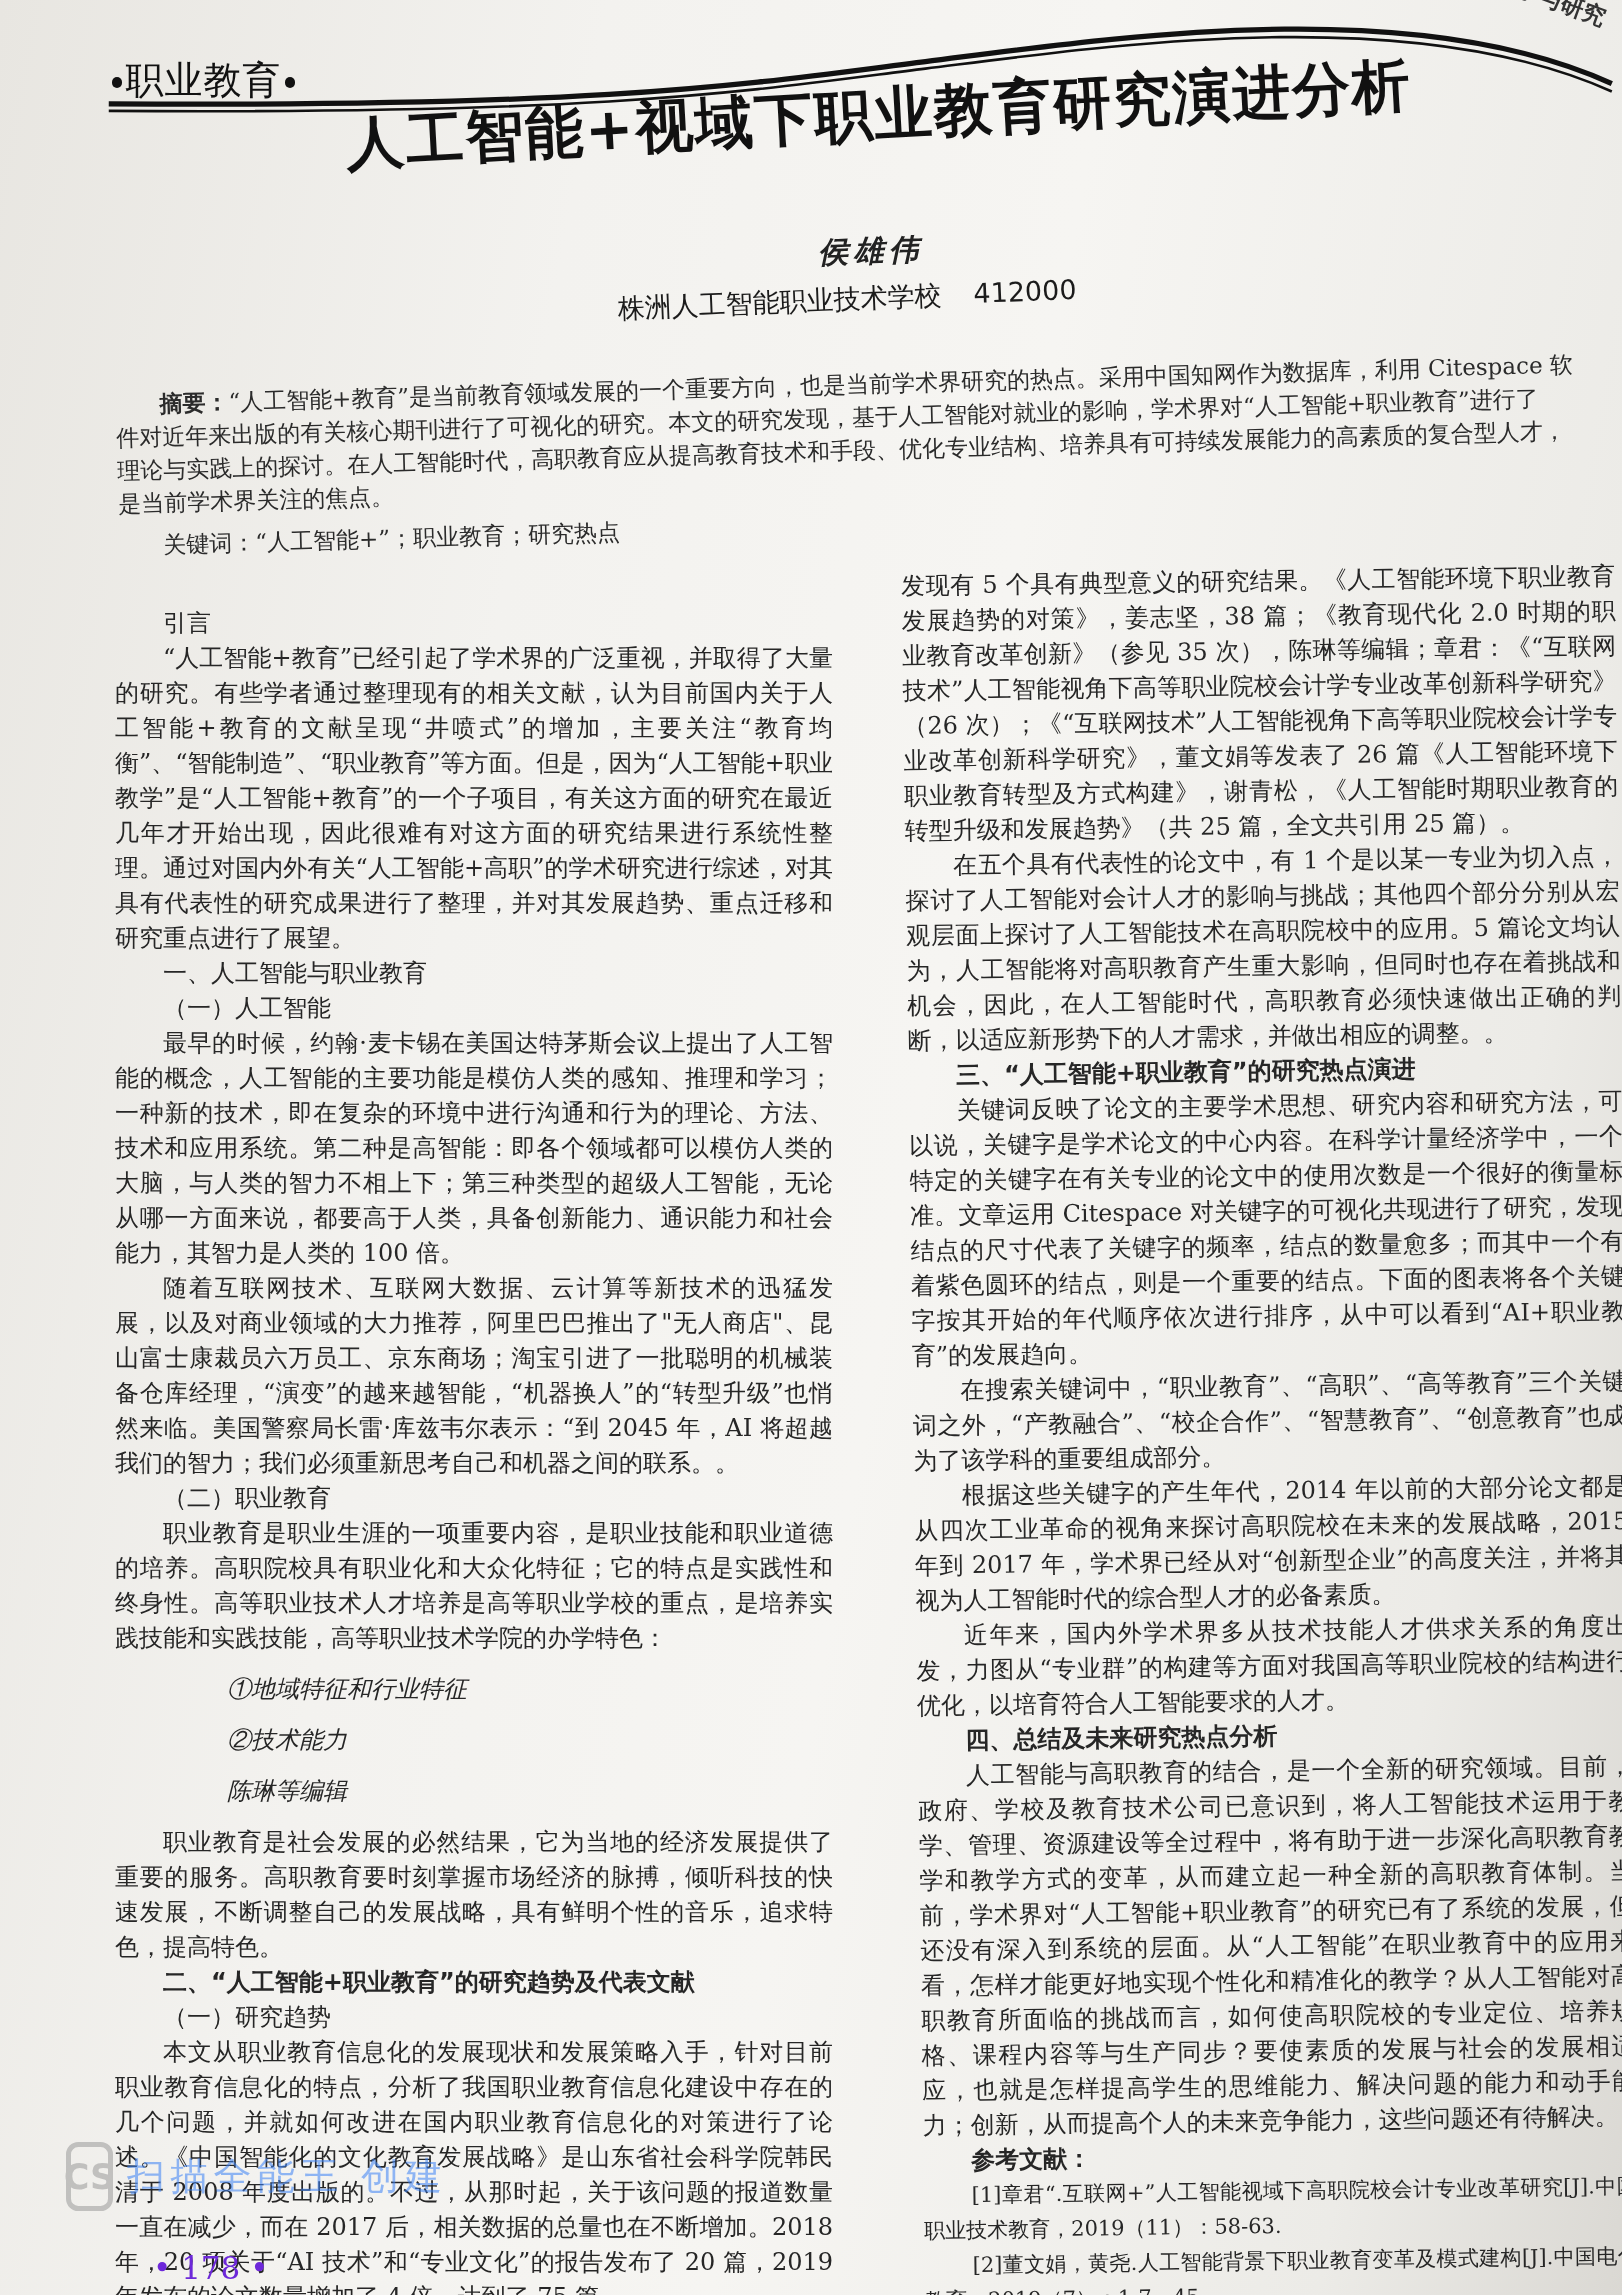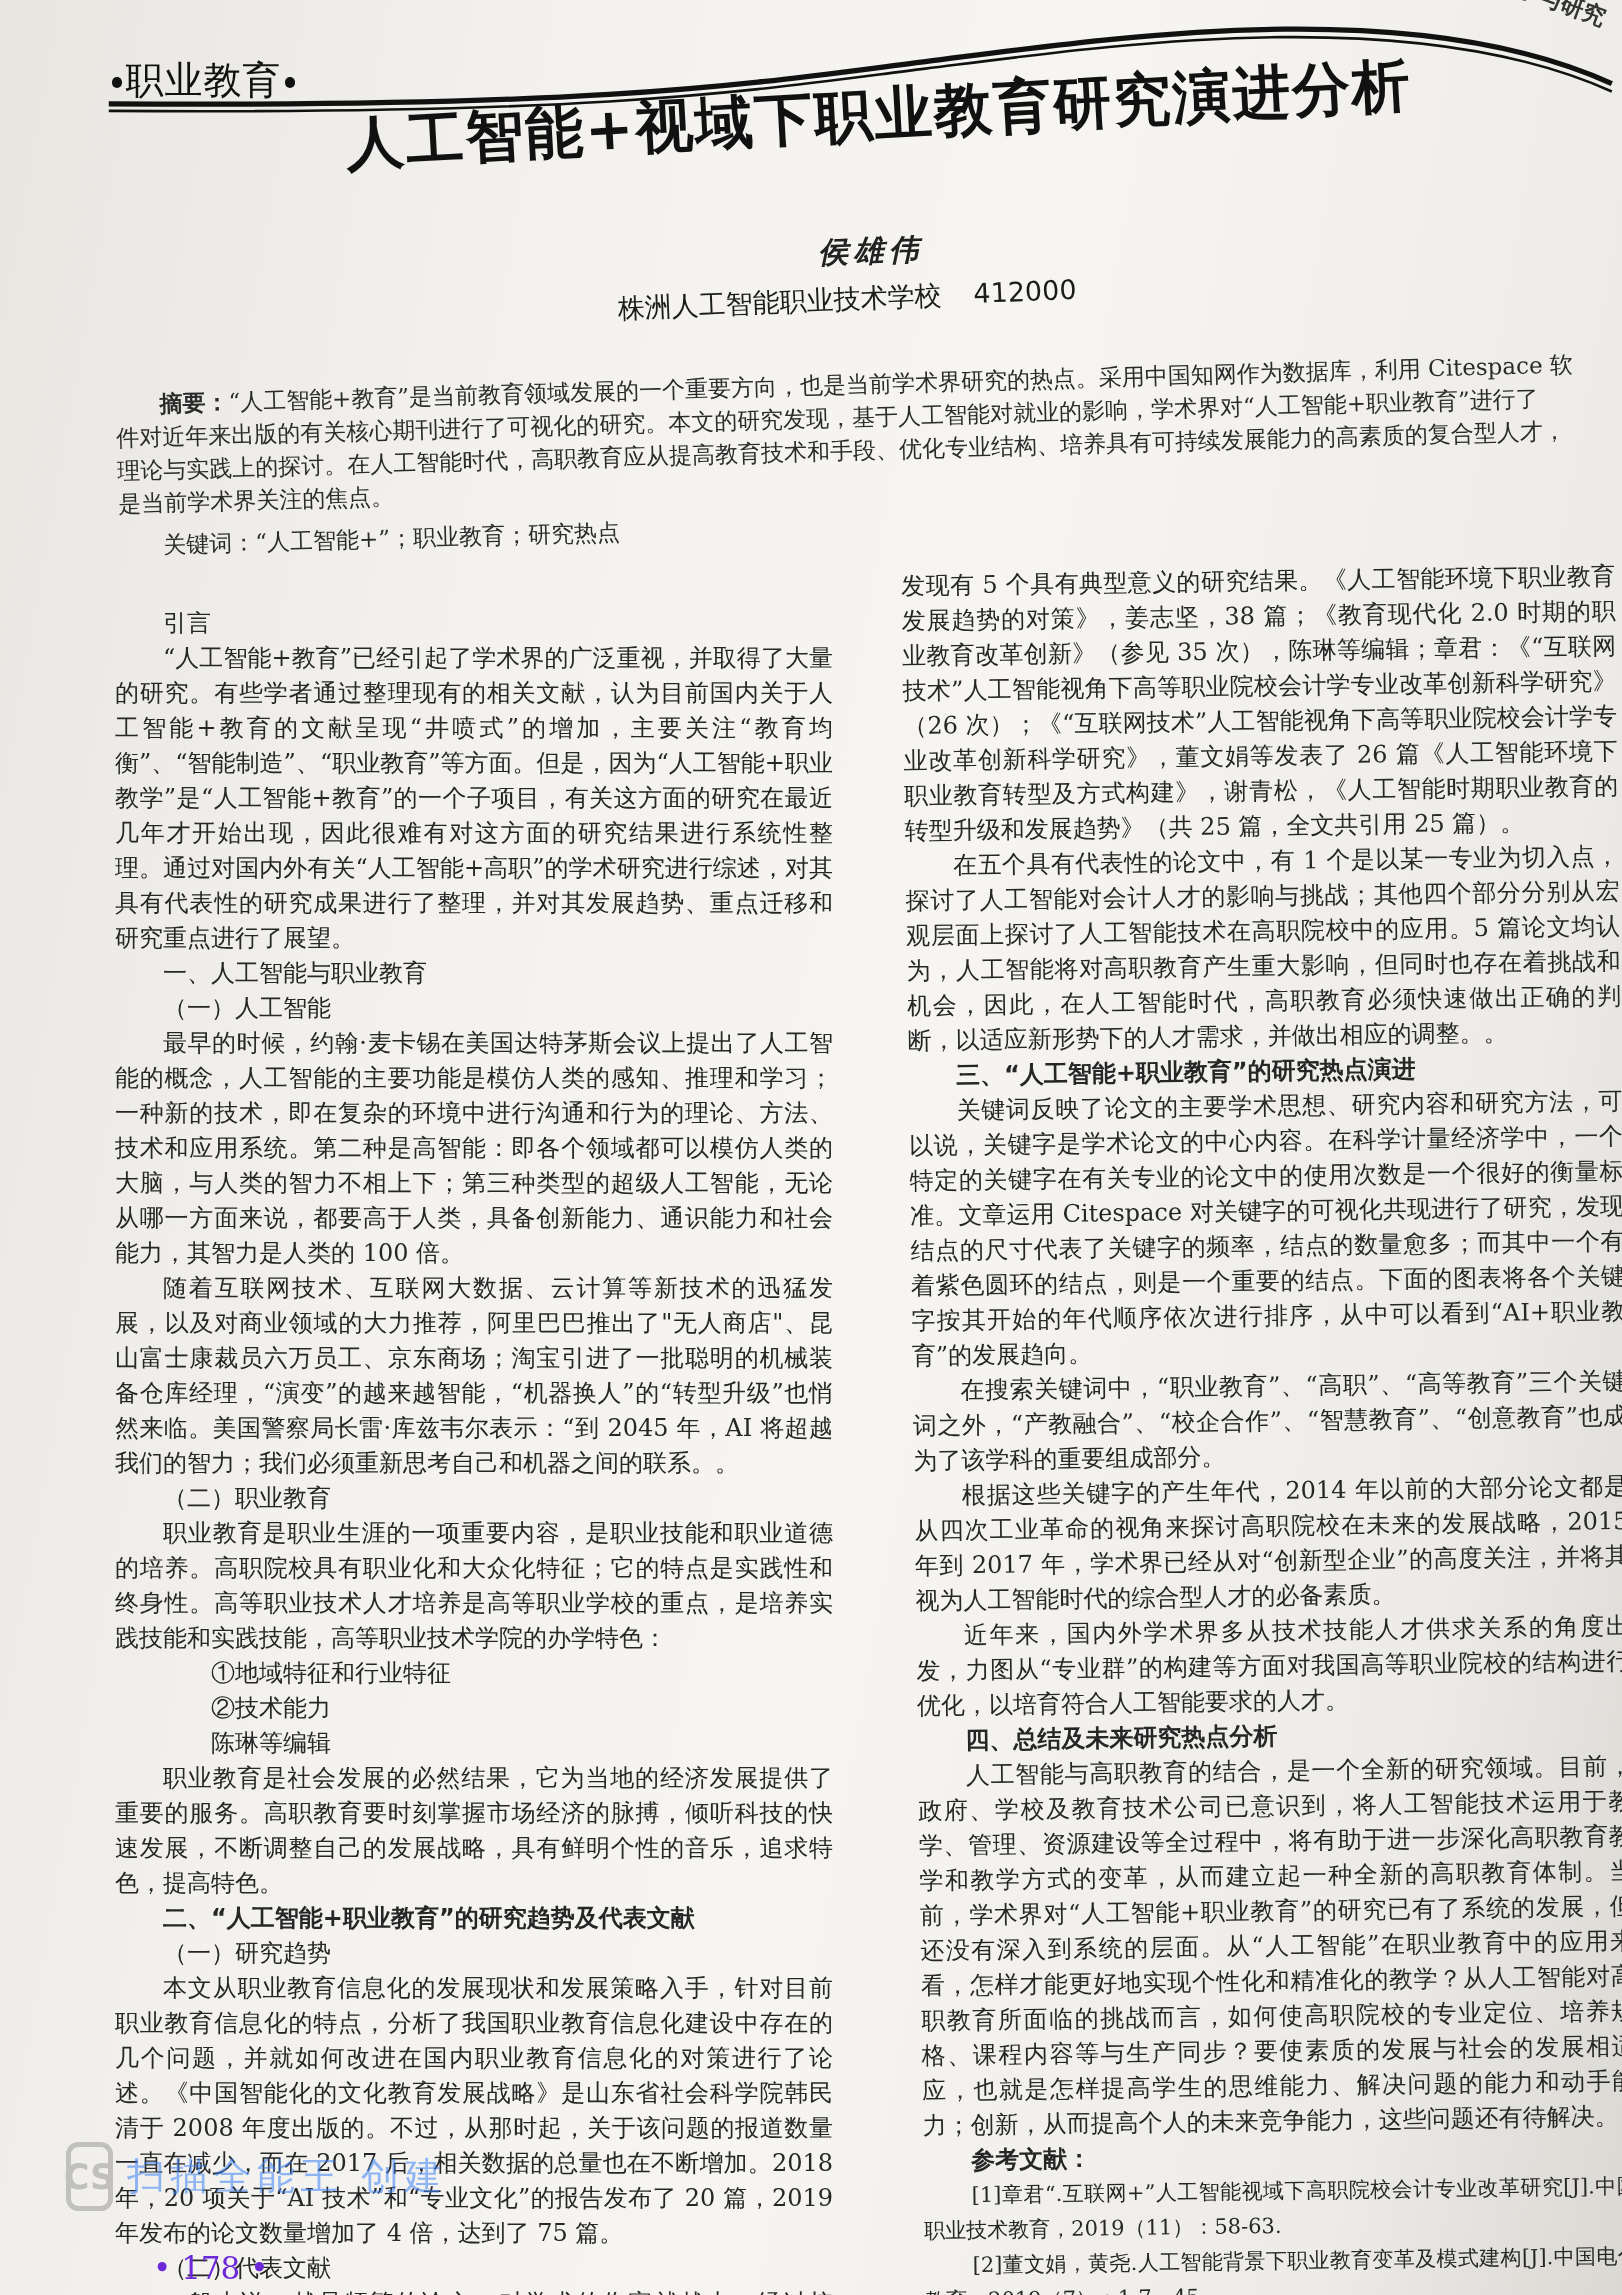--- a/index.html
+++ b/index.html
@@ -17,21 +17,21 @@
   .abstract{position:absolute;left:115px;top:388px;width:1499px;font-size:23px;line-height:33px;color:#2b2b2b;transform:rotate(-1.6deg);transform-origin:left top;}
   .abstract .lbl{font-weight:bold;}
   .abstract p{margin:0;text-indent:44px;}
   .abstract p.kw{margin-top:8.8px;}
   .col{position:absolute;font-size:24px;line-height:35px;color:#262626;text-align:justify;}
   .col-left{left:115px;top:606px;width:718px;}
   .col-right{left:901px;top:569px;width:714px;transform:rotate(-0.8deg);transform-origin:left top;}
   .col p{margin:0;text-indent:48px;}
   .col .h{font-family:"DejaVu Sans","Liberation Sans",sans-serif;text-indent:48px;margin:0;}
   .col .h.bold{font-weight:bold;}
-  .col .li{margin:0;padding-left:48px;}
+  .col .li{margin:16px;padding-left:48px;font-style:italic;}
   .col p.noind{text-indent:0;}
   .refs p{font-size:21px;}
   .page-num{position:absolute;left:153px;top:2250px;font-size:31px;color:#6d28d9;}
   .watermark{position:absolute;left:66px;top:2142px;display:flex;align-items:center;gap:14px;opacity:0.55;}
   .wm-logo{width:47px;height:69px;border:5.3px solid #9a9a9a;border-radius:12.3px;display:flex;align-items:center;justify-content:center;font-family:"DejaVu Sans","Liberation Sans",sans-serif;font-size:35px;font-weight:bold;color:#9a9a9a;box-sizing:border-box;}
   .wm-text{font-family:"DejaVu Sans","Liberation Sans",sans-serif;font-size:38px;color:#3b82f6;letter-spacing:5.3px;}
 </style>
 </head>
 <body>
 

